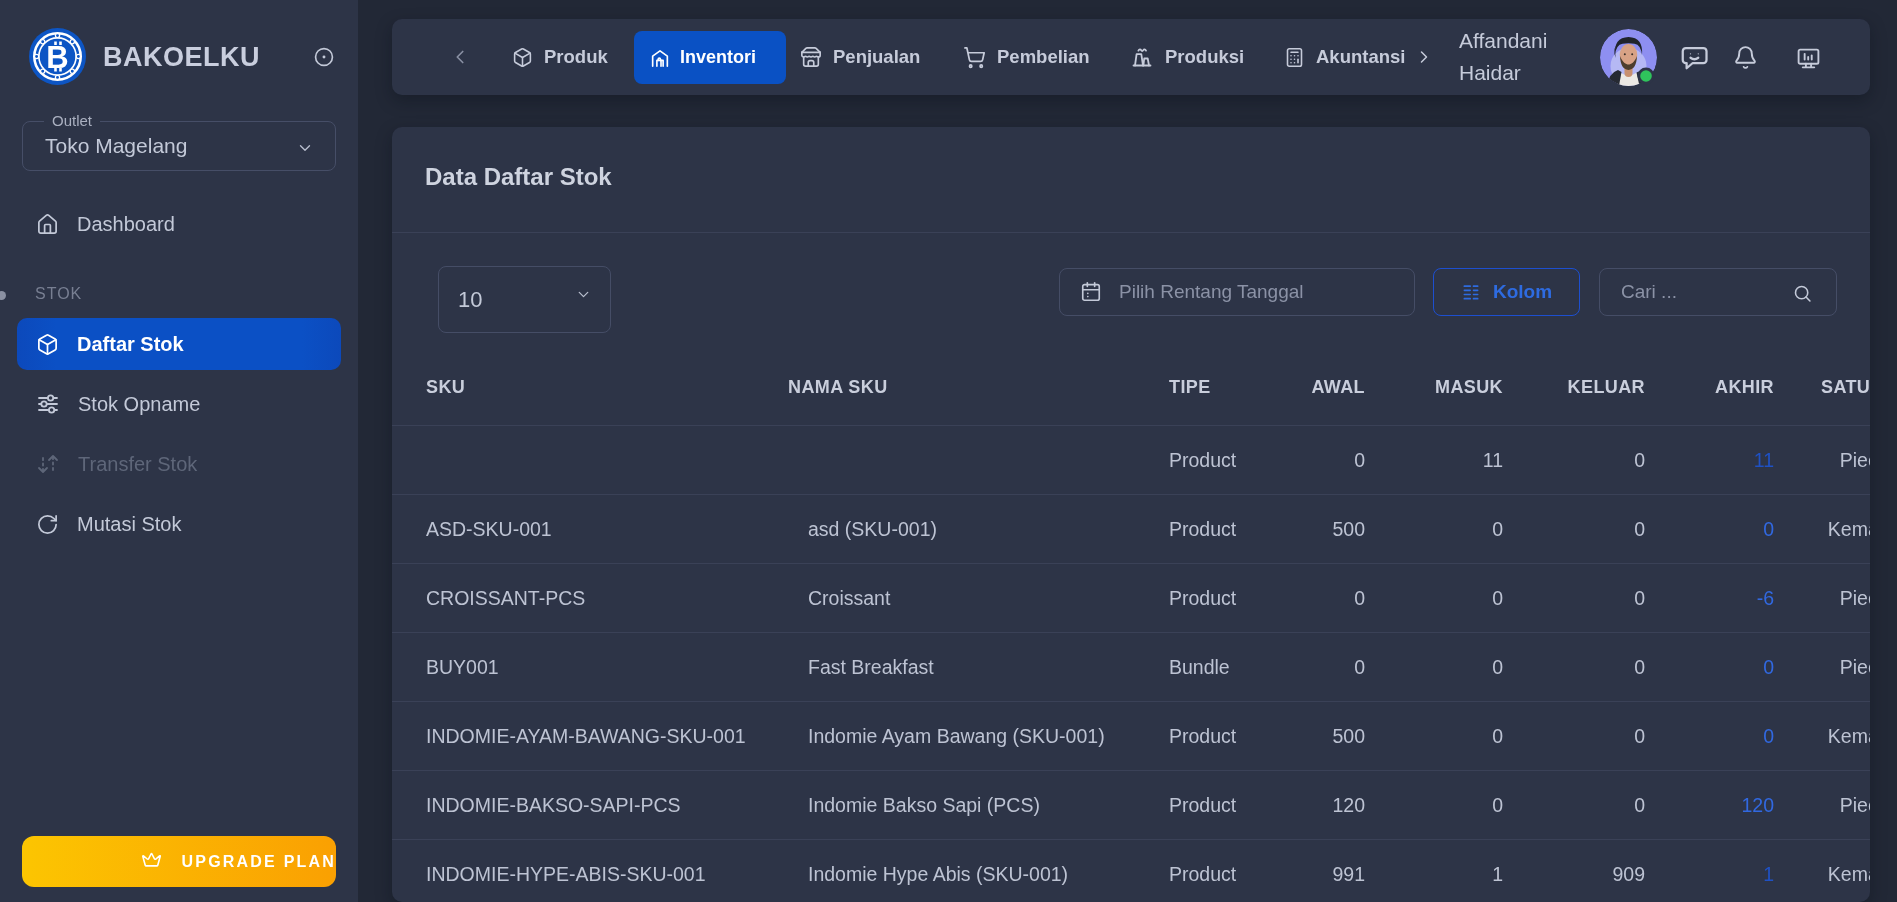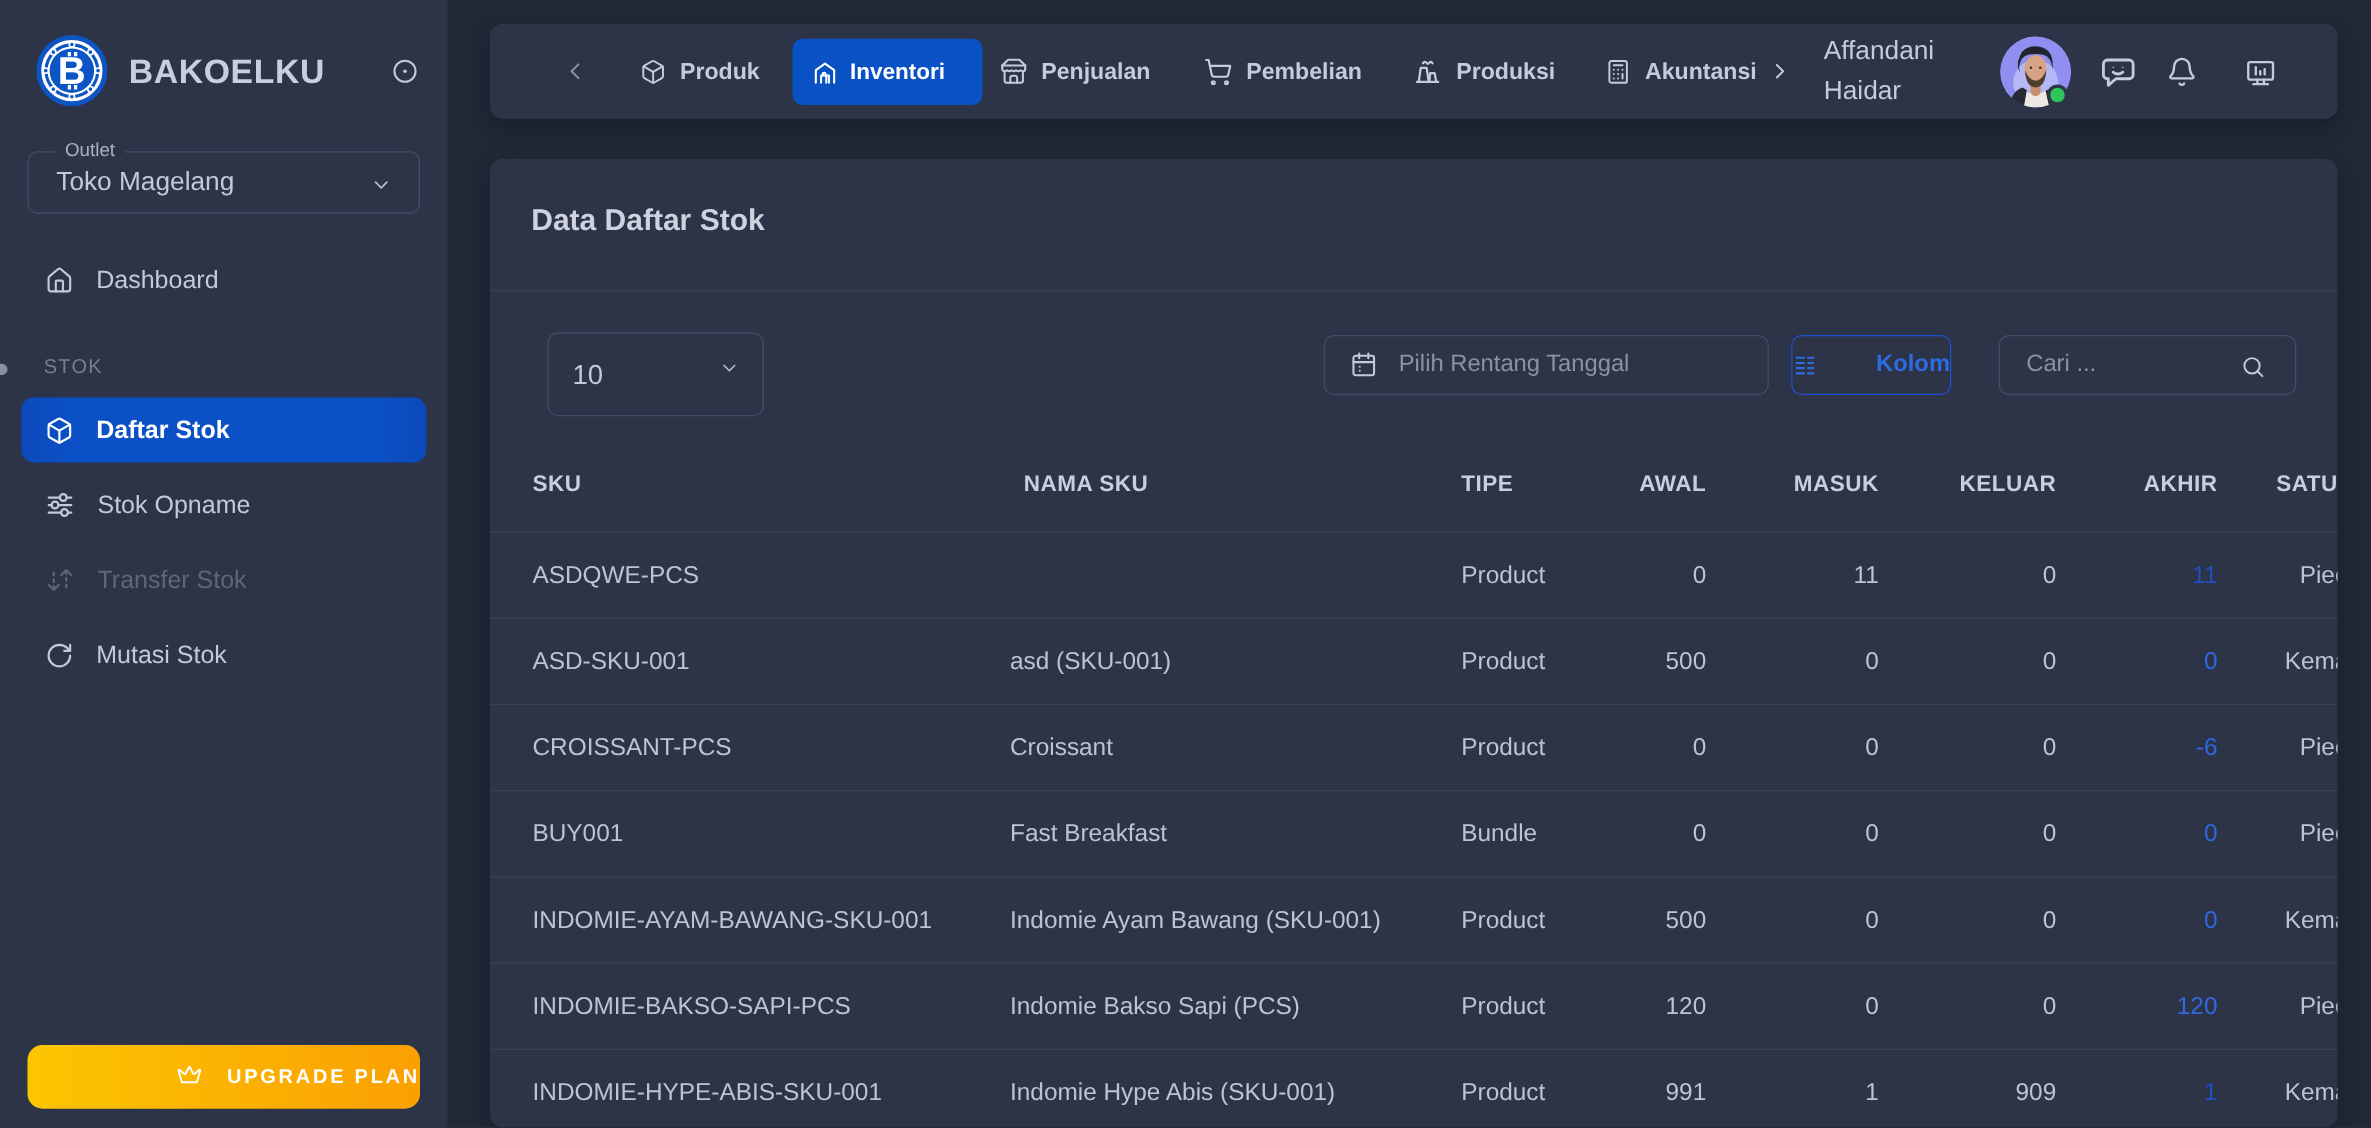--- a/index.html
+++ b/index.html
@@ -262,21 +262,21 @@
         <rect x="3" y="4" width="18" height="17" rx="2"></rect>
         <path d="M8 2v4"></path>
         <path d="M16 2v4"></path>
         <path d="M3 9.5h18"></path>
         <path d="M8.5 13.5h.01"></path>
         <path d="M8.5 17h.01"></path>
       </svg>
     <span style="margin-left:17px;font-size:19px;color:#8b92a6">Pilih Rentang Tanggal</span>
   </div>
 
-  <div class="inbox" style="left:1041px;top:141px;width:128px;border-color:#1d4fd0;justify-content:space-between;gap:12px">
+  <div class="inbox" style="left:1041px;top:141px;width:147px;border-color:#1d4fd0;justify-content:center;gap:12px">
     <svg style="display:block" width="20" height="20" viewBox="0 0 24 24" fill="none" stroke="#2e6be0" stroke-width="2" stroke-linecap="round">
       <path d="M4 5h7"></path>
         <path d="M4 10h7"></path>
         <path d="M4 15h7"></path>
         <path d="M4 20h7"></path>
       <path d="M15 5h5"></path>
         <path d="M15 10h5"></path>
         <path d="M15 15h5"></path>
         <path d="M15 20h5"></path>
     </svg>
@@ -285,30 +285,29 @@
 
   <div class="inbox" style="left:1207px;top:141px;width:238px">
     <span style="margin-left:21px;font-size:19px;color:#8b92a6">Cari ...</span>
     <svg class="ic abs" style="left:192px;top:14px;color:#c3c9d8" width="21" height="21" viewBox="0 0 24 24" stroke-width="2">
         <circle cx="11" cy="11" r="7"></circle>
         <path d="m20.5 20.5-4.5-4.5"></path>
       </svg>
   </div>
 
   <div class="thead" style="left:34px;top:250px">SKU</div>
-  <div class="thead" style="left:427px;top:250px">NAMA SKU</div>
+  <div class="thead" style="left:396px;top:250px">NAMA SKU</div>
   <div class="thead" style="left:777px;top:250px">TIPE</div>
   <div class="thead" style="left:850px;top:250px;width:123px;text-align:right">AWAL</div>
   <div class="thead" style="left:990px;top:250px;width:121px;text-align:right">MASUK</div>
   <div class="thead" style="left:1130px;top:250px;width:123px;text-align:right">KELUAR</div>
   <div class="thead" style="left:1260px;top:250px;width:122px;text-align:right">AKHIR</div>
   <div class="thead" style="left:1429px;top:250px">SATUAN</div>
 
   <div class="trow" style="top:298px">
-    <div class="c" style="left:34px">ASDQWE-PCS</div>
     <div class="c" style="left:777px">Product</div>
     <div class="c num" style="left:850px;width:123px">0</div>
       <div class="c num" style="left:990px;width:121px">11</div>
     <div class="c num" style="left:1130px;width:123px">0</div>
       <div class="c num blue" style="left:1260px;width:122px">11</div>
     <div class="c" style="left:1402px;width:150px;justify-content:center">Pieces</div>
   </div>
   <div class="trow" style="top:367px">
     <div class="c" style="left:34px">ASD-SKU-001</div>
       <div class="c" style="left:416px">asd (SKU-001)</div>

